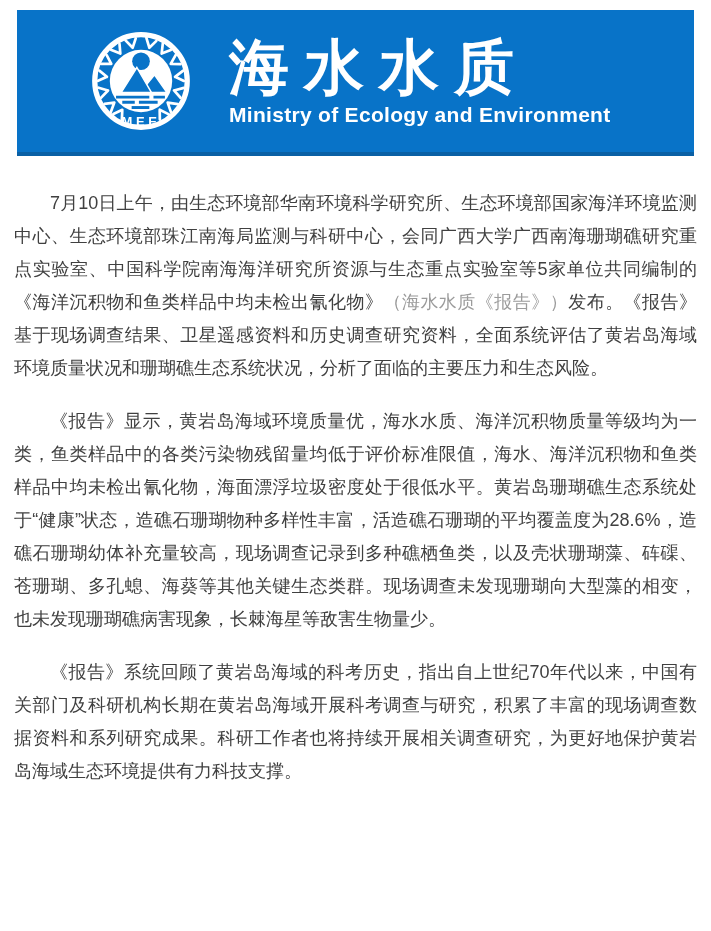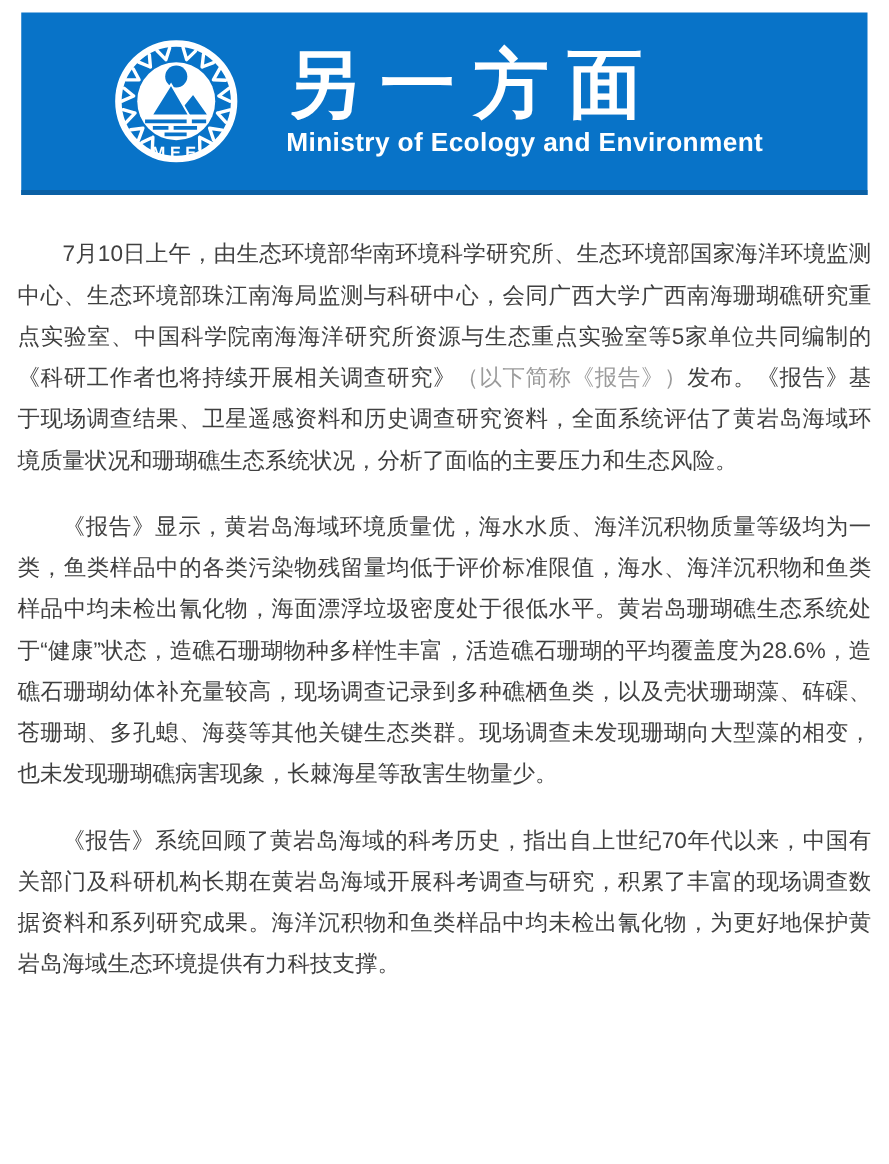--- a/index.html
+++ b/index.html
@@ -128,24 +128,24 @@
         <g stroke="var(--banner-blue,#0873c8)" stroke-width="2.8" fill="none">
           <path d="M26,65.5 H58 M62,65.5 H73"></path>
           <path d="M32,70.5 H44 M48,70.5 H66"></path>
           <path d="M41,75.5 H58"></path>
         </g>
 
         <text x="50" y="93.5" text-anchor="middle" font-size="12.5" font-weight="bold" letter-spacing="3.5" fill="#ffffff">MEE</text>
       </svg>
     </div>
     <div class="titles">
-      <div class="title-cn">另一方面</div>
+      <div class="title-cn">海水水质</div>
       <div class="title-en">Ministry of Ecology and Environment</div>
     </div>
   </header>
 
   <main class="article">
-    <p><span>7月10日上午，由生态环境部华南环境科学研究所、生态环境部国家海洋环境监测中心、生态环境部珠江南海局监测与科研中心，会同广西大学广西南海珊瑚礁研究重点实验室、中国科学院南海海洋研究所资源与生态重点实验室等5家单位共同编制的《科研工作者也将持续开展相关调查研究》</span><span class="muted">（以下简称《报告》）</span><span>发布。《报告》基于现场调查结果、卫星遥感资料和历史调查研究资料，全面系统评估了黄岩岛海域环境质量状况和珊瑚礁生态系统状况，分析了面临的主要压力和生态风险。</span></p>
+    <p><span>7月10日上午，由生态环境部华南环境科学研究所、生态环境部国家海洋环境监测中心、生态环境部珠江南海局监测与科研中心，会同广西大学广西南海珊瑚礁研究重点实验室、中国科学院南海海洋研究所资源与生态重点实验室等5家单位共同编制的《海洋沉积物和鱼类样品中均未检出氰化物》</span><span class="muted">（海水水质《报告》）</span><span>发布。《报告》基于现场调查结果、卫星遥感资料和历史调查研究资料，全面系统评估了黄岩岛海域环境质量状况和珊瑚礁生态系统状况，分析了面临的主要压力和生态风险。</span></p>
     <p><span>《报告》显示，黄岩岛海域环境质量优，海水水质、海洋沉积物质量等级均为一类，鱼类样品中的各类污染物残留量均低于评价标准限值，海水、海洋沉积物和鱼类样品中均未检出氰化物，海面漂浮垃圾密度处于很低水平。黄岩岛珊瑚礁生态系统处于“健康”状态，造礁石珊瑚物种多样性丰富，活造礁石珊瑚的平均覆盖度为28.6%，造礁石珊瑚幼体补充量较高，现场调查记录到多种礁栖鱼类，以及壳状珊瑚藻、砗磲、苍珊瑚、多孔螅、海葵等其他关键生态类群。现场调查未发现珊瑚向大型藻的相变，也未发现珊瑚礁病害现象，长棘海星等敌害生物量少。</span></p>
-    <p><span>《报告》系统回顾了黄岩岛海域的科考历史，指出自上世纪70年代以来，中国有关部门及科研机构长期在黄岩岛海域开展科考调查与研究，积累了丰富的现场调查数据资料和系列研究成果。海洋沉积物和鱼类样品中均未检出氰化物，为更好地保护黄岩岛海域生态环境提供有力科技支撑。</span></p>
+    <p><span>《报告》系统回顾了黄岩岛海域的科考历史，指出自上世纪70年代以来，中国有关部门及科研机构长期在黄岩岛海域开展科考调查与研究，积累了丰富的现场调查数据资料和系列研究成果。科研工作者也将持续开展相关调查研究，为更好地保护黄岩岛海域生态环境提供有力科技支撑。</span></p>
   </main>
 
 </div>
 
 </body></html>

